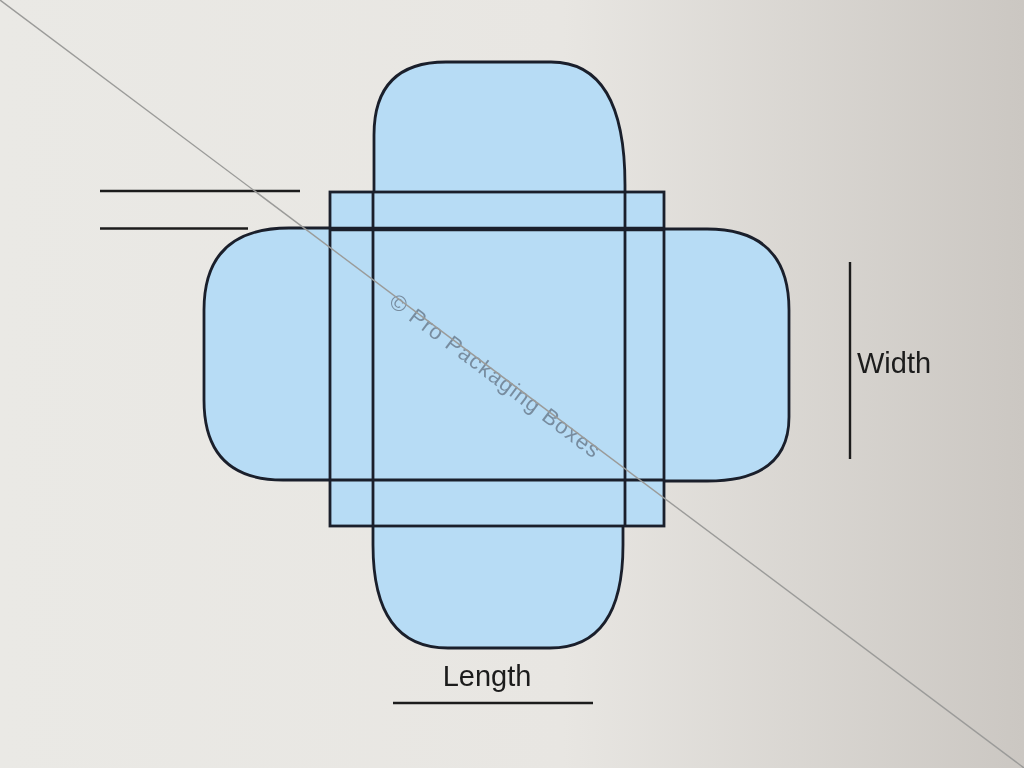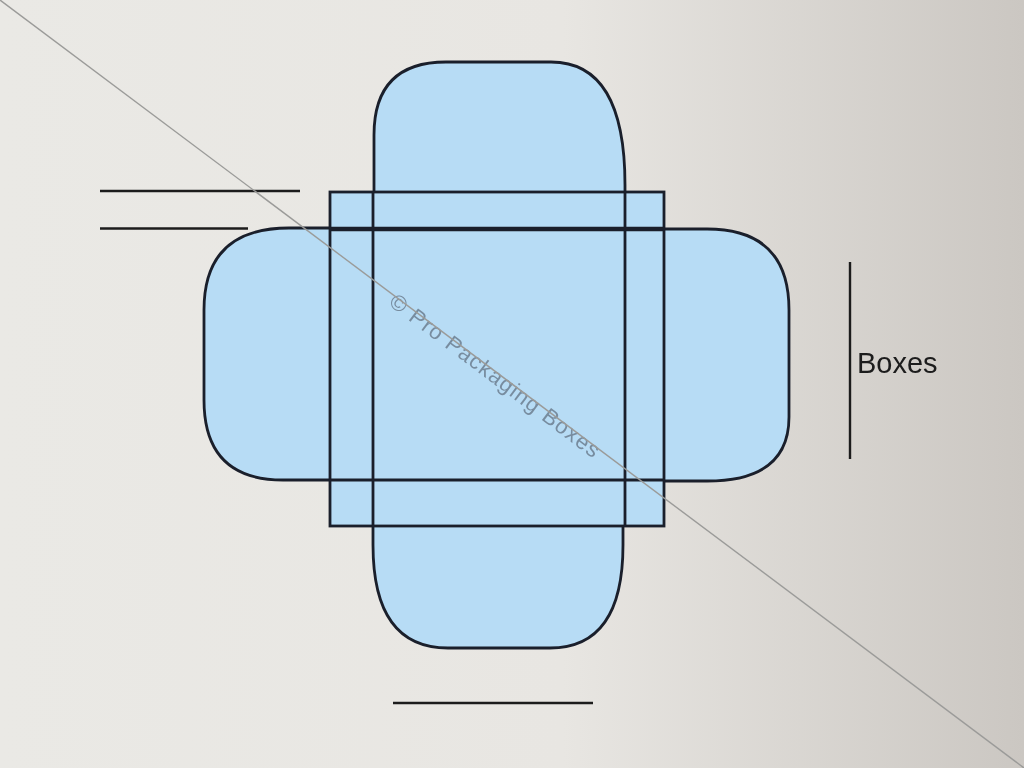--- a/index.html
+++ b/index.html
@@ -92,15 +92,16 @@
     <line class="dim" x1="850" y1="262" x2="850" y2="459"></line>
     <line class="dim" x1="393" y1="703" x2="593" y2="703"></line>
   </svg>
 
   <div id="watermark">© Pro Packaging Boxes</div>
 
   <svg width="1024" height="768" viewBox="0 0 1024 768">
     <line class="diag" x1="0" y1="0" x2="1024" y2="768"></line>
   </svg>
 
-  <div id="width-label" class="dim-label">Boxes</div>
+  <div id="width-label" class="dim-label">Width</div>
+  <div id="length-label" class="dim-label">Length</div>
 
 </div>
 
 </body></html>

